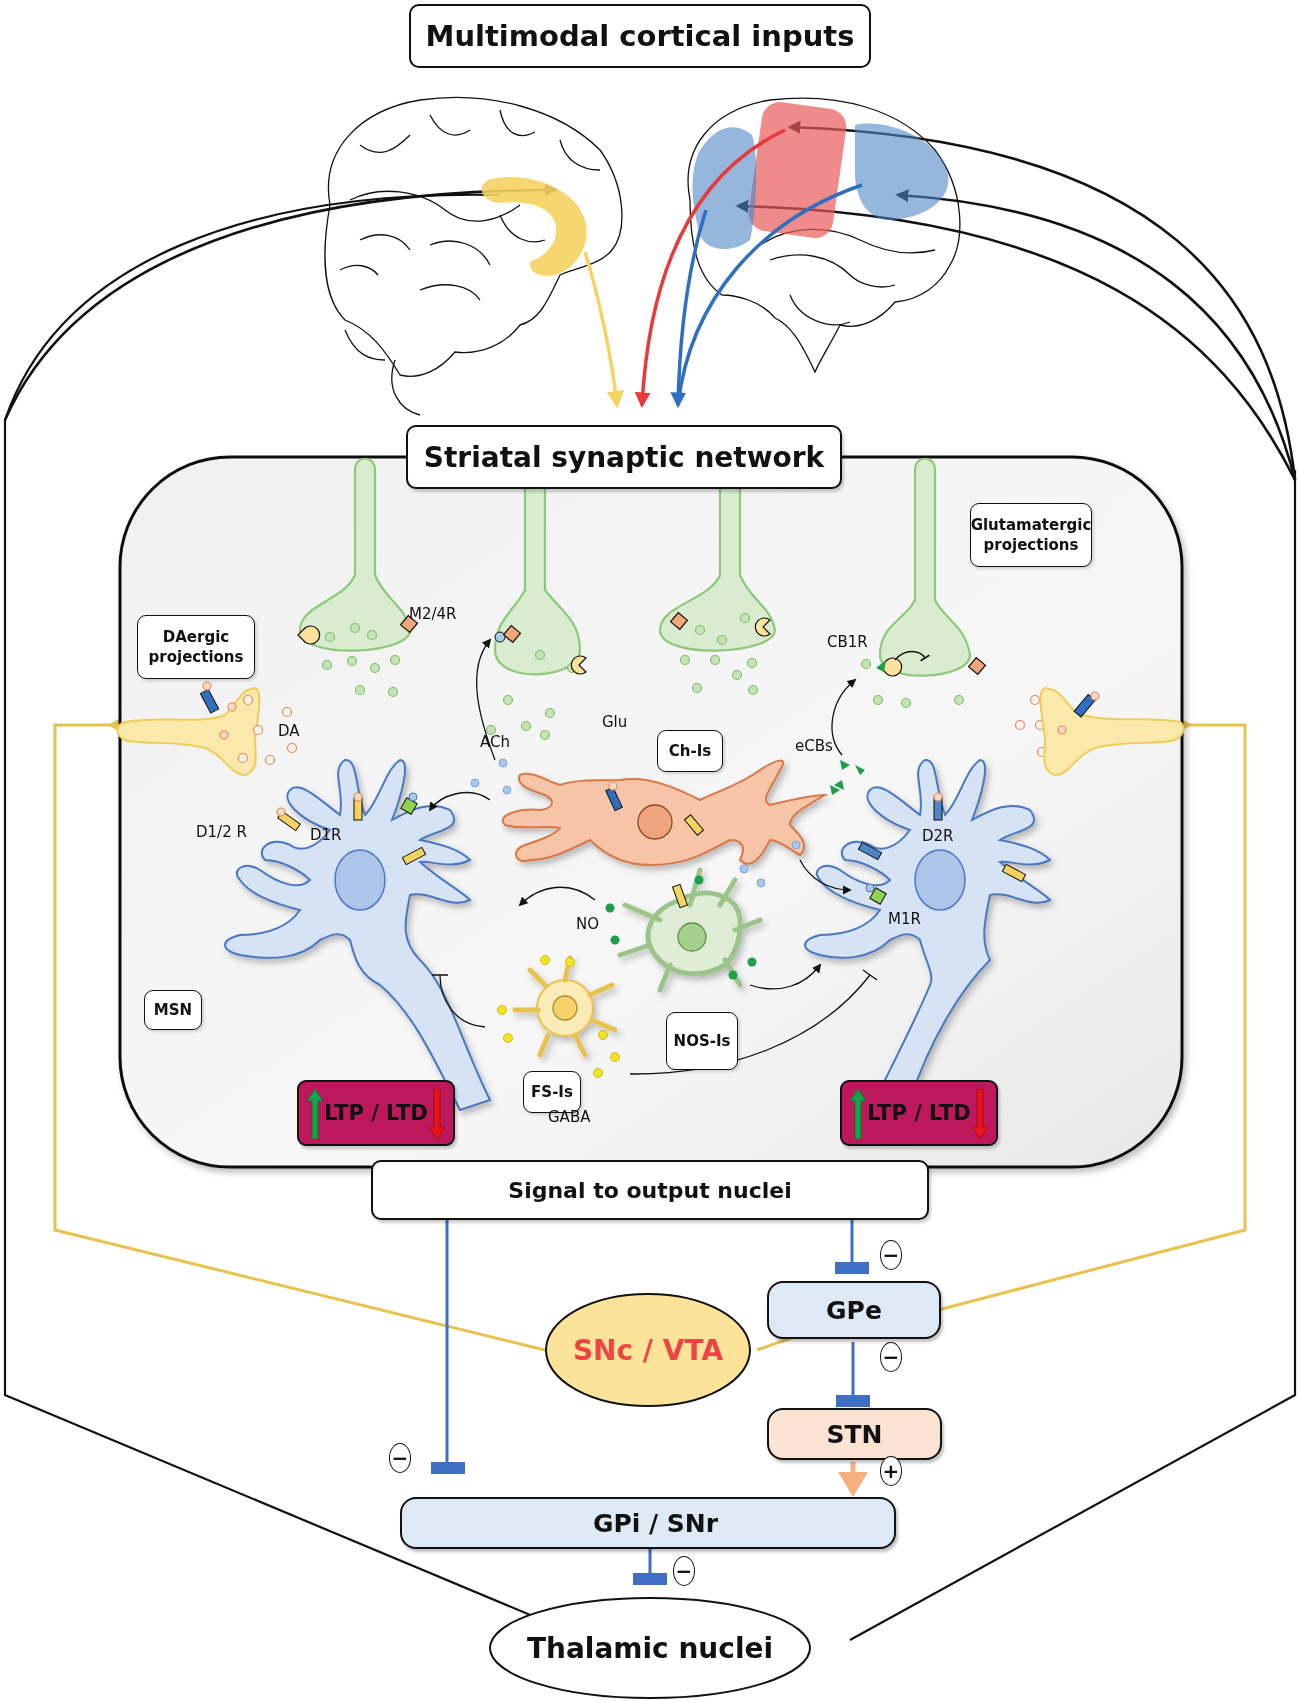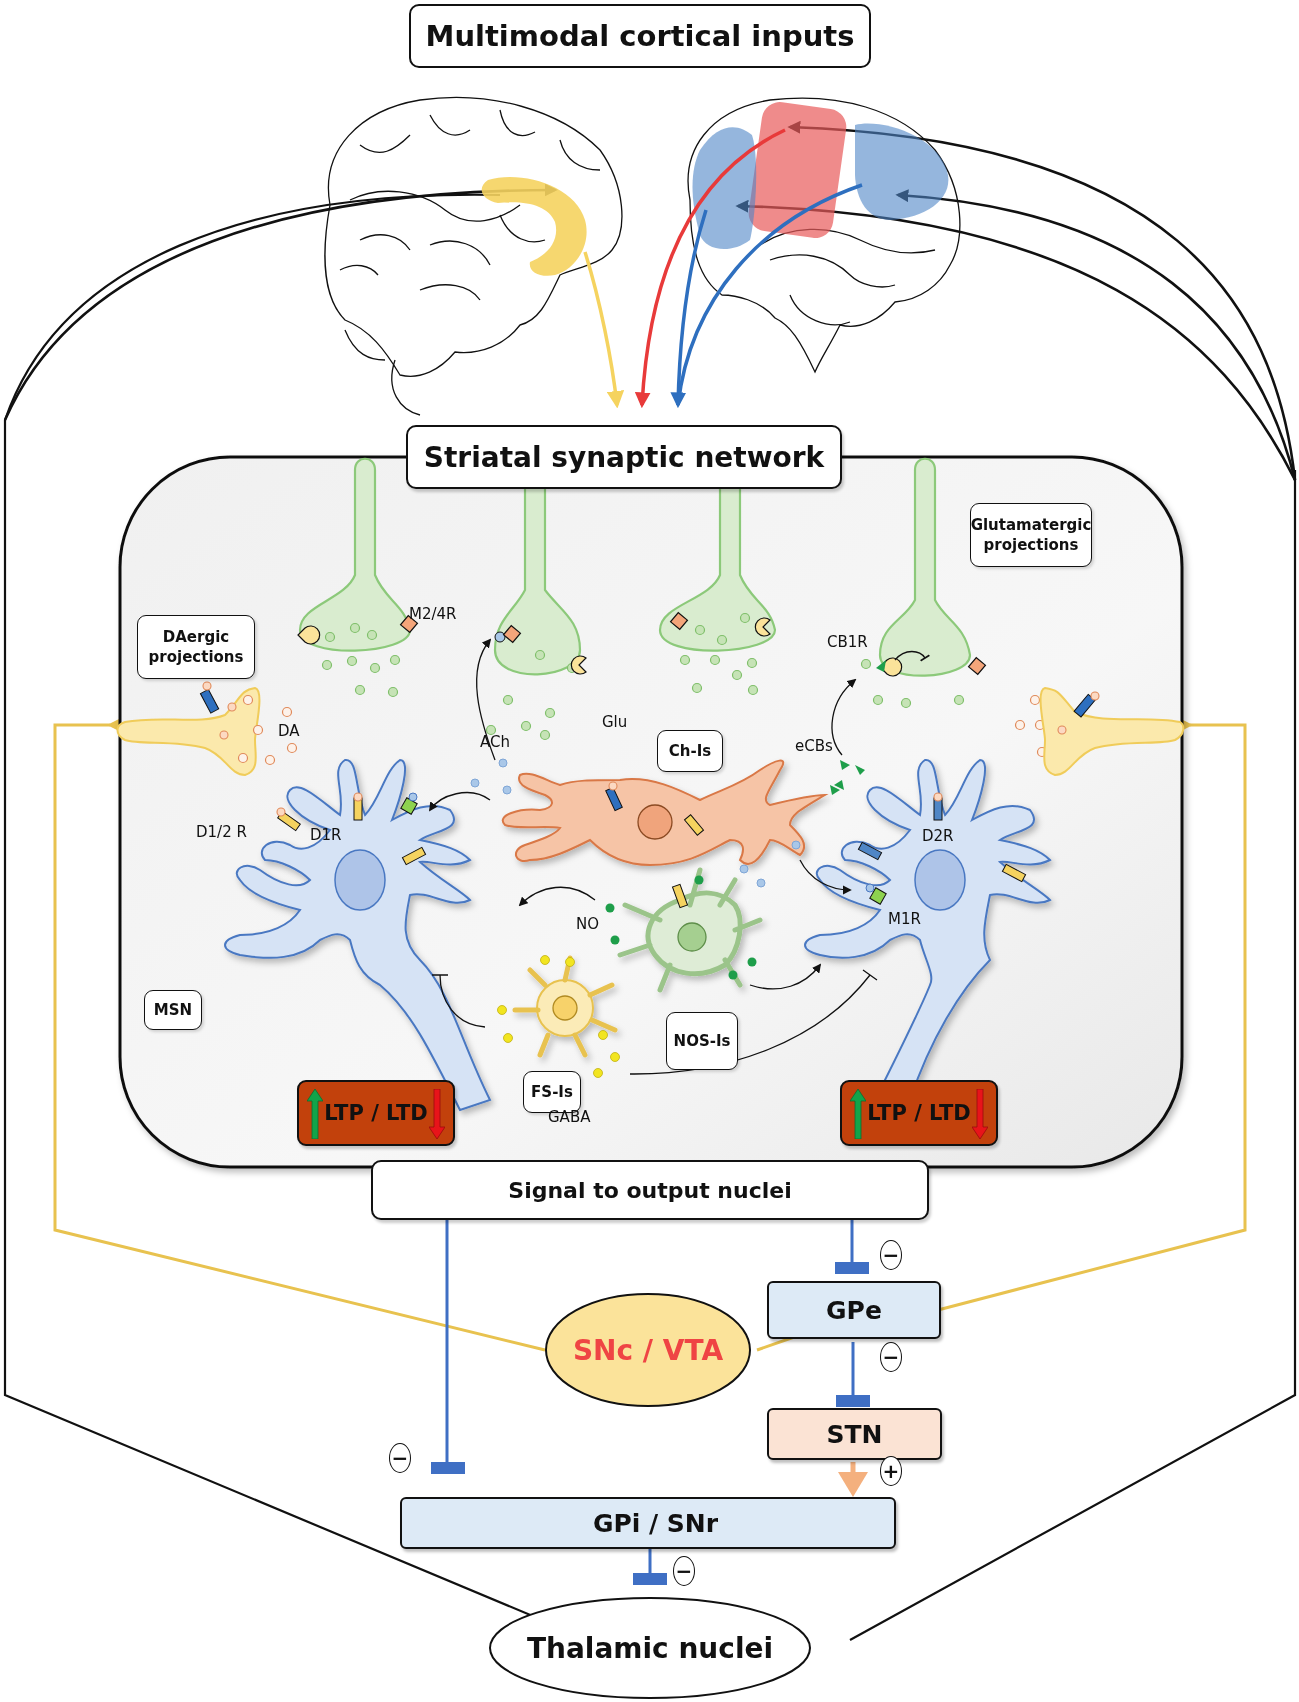--- a/index.html
+++ b/index.html
@@ -7,27 +7,27 @@
          font-family: "DejaVu Sans", "Liberation Sans", sans-serif; }
   #diagram { position: absolute; left: 0; top: 0; }
   .lbl-box { position: absolute; background: #fff; border: 2px solid #111; border-radius: 10px;
              display: flex; align-items: center; justify-content: center; text-align: center;
              font-weight: bold; color: #111; box-sizing: border-box; }
   .lbl-small { position: absolute; background: #fff; border: 1.6px solid #111; border-radius: 9px;
                display: flex; align-items: center; justify-content: center; text-align: center;
                font-weight: bold; color: #111; box-sizing: border-box; font-size: 15px; line-height: 1.35;
                box-shadow: 2px 2px 3px rgba(0,0,0,0.15); }
   .txt { position: absolute; color: #111; font-size: 15px; white-space: nowrap; }
-  .node { position: absolute; border: 2px solid #111; border-radius: 6px; box-sizing: border-box;
+  .node { position: absolute; border: 2px solid #111; border-radius: 16px; box-sizing: border-box;
           display: flex; align-items: center; justify-content: center; font-weight: bold; font-size: 25px; color: #111;
           box-shadow: 2px 3px 3px rgba(0,0,0,0.25); }
   .sign { position: absolute; width: 22px; height: 30px; border: 1.6px solid #111; border-radius: 50%;
           background: #fff; box-sizing: border-box; display: flex; align-items: center; justify-content: center;
           font-weight: bold; font-size: 20px; line-height: 1; color: #111; }
-  .ltp { position: absolute; width: 158px; height: 66px; background: #c2410c; border: 2px solid #111; border-radius: 9px;
+  .ltp { position: absolute; width: 158px; height: 66px; background: #be185d; border: 2px solid #111; border-radius: 9px;
          box-sizing: border-box; display: flex; align-items: center; justify-content: center;
          font-weight: bold; font-size: 21px; color: #111; box-shadow: 2px 3px 3px rgba(0,0,0,0.2); }
   .ltp .up, .ltp .down { position: absolute; top: 7px; width: 16px; height: 50px; }
   .ltp .up { left: 8px; }
   .ltp .down { right: 8px; }
 </style>
 </head>
 <body>
 
 <svg id="diagram" width="1299" height="1702" viewBox="0 0 1299 1702" xmlns="http://www.w3.org/2000/svg">

